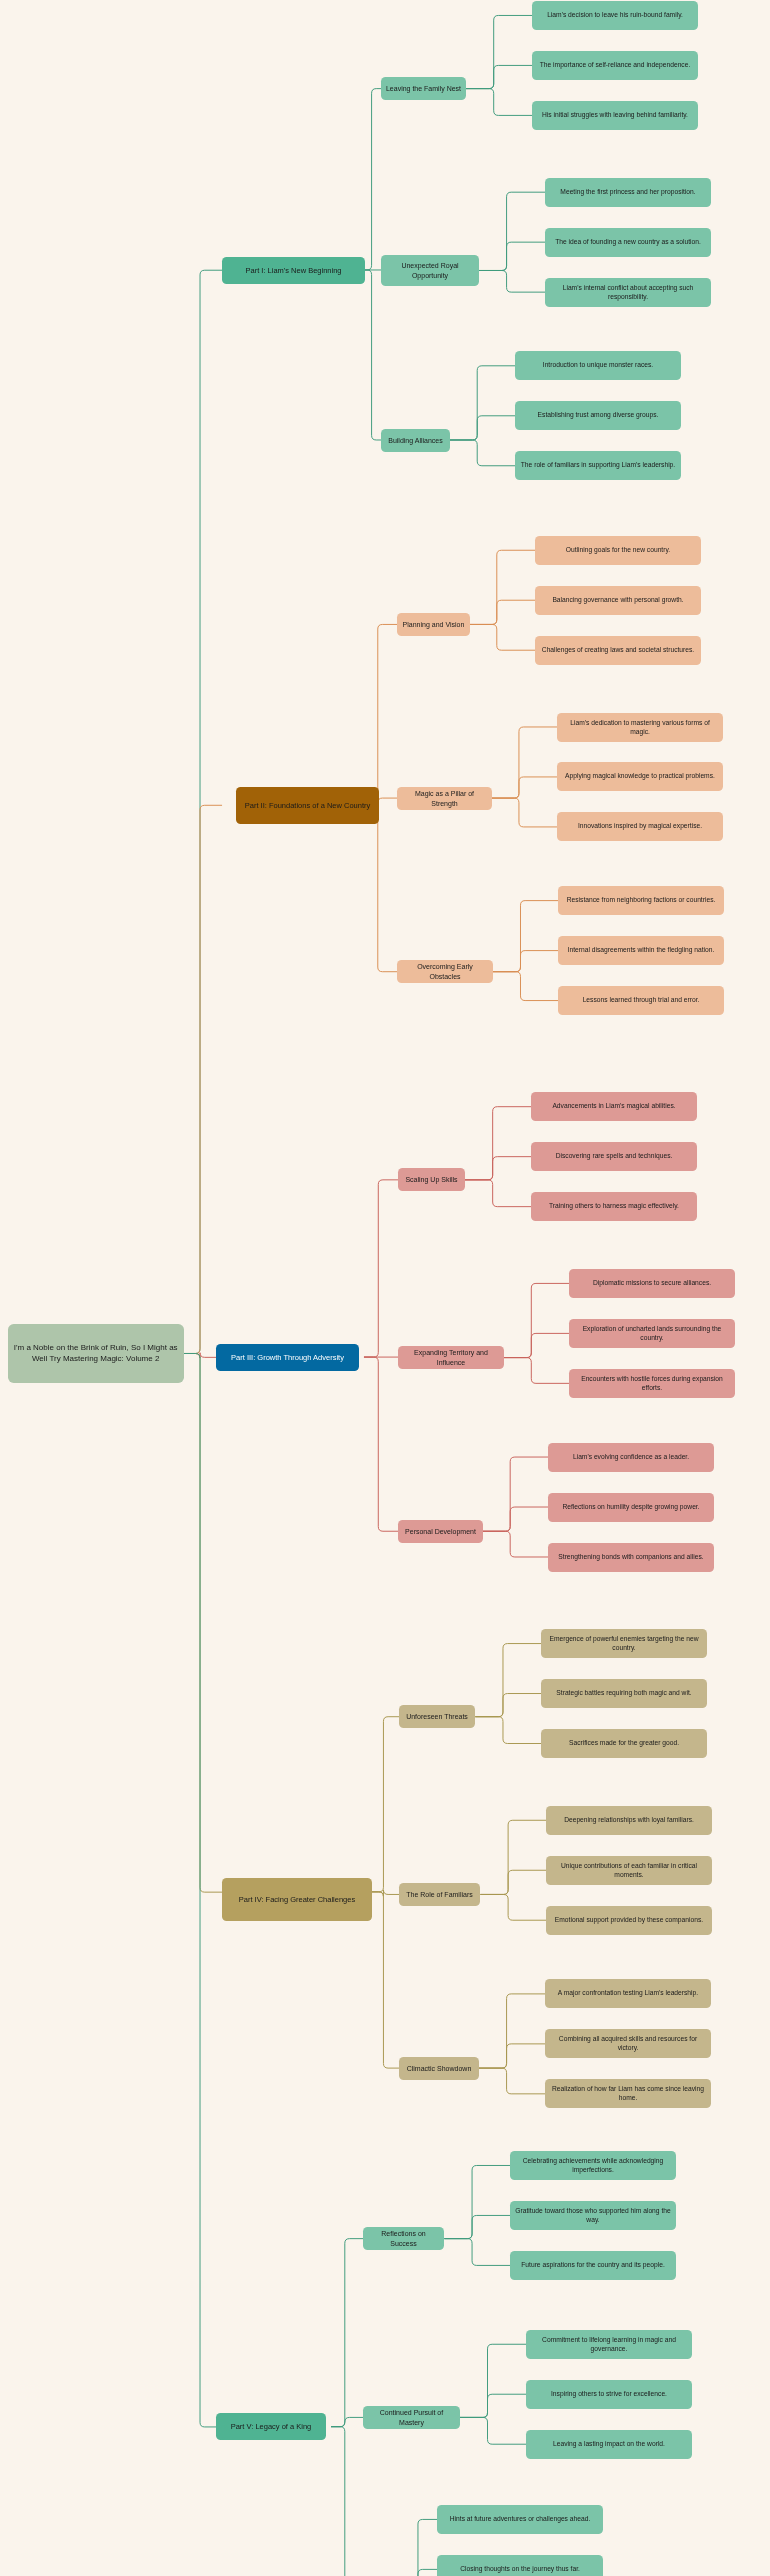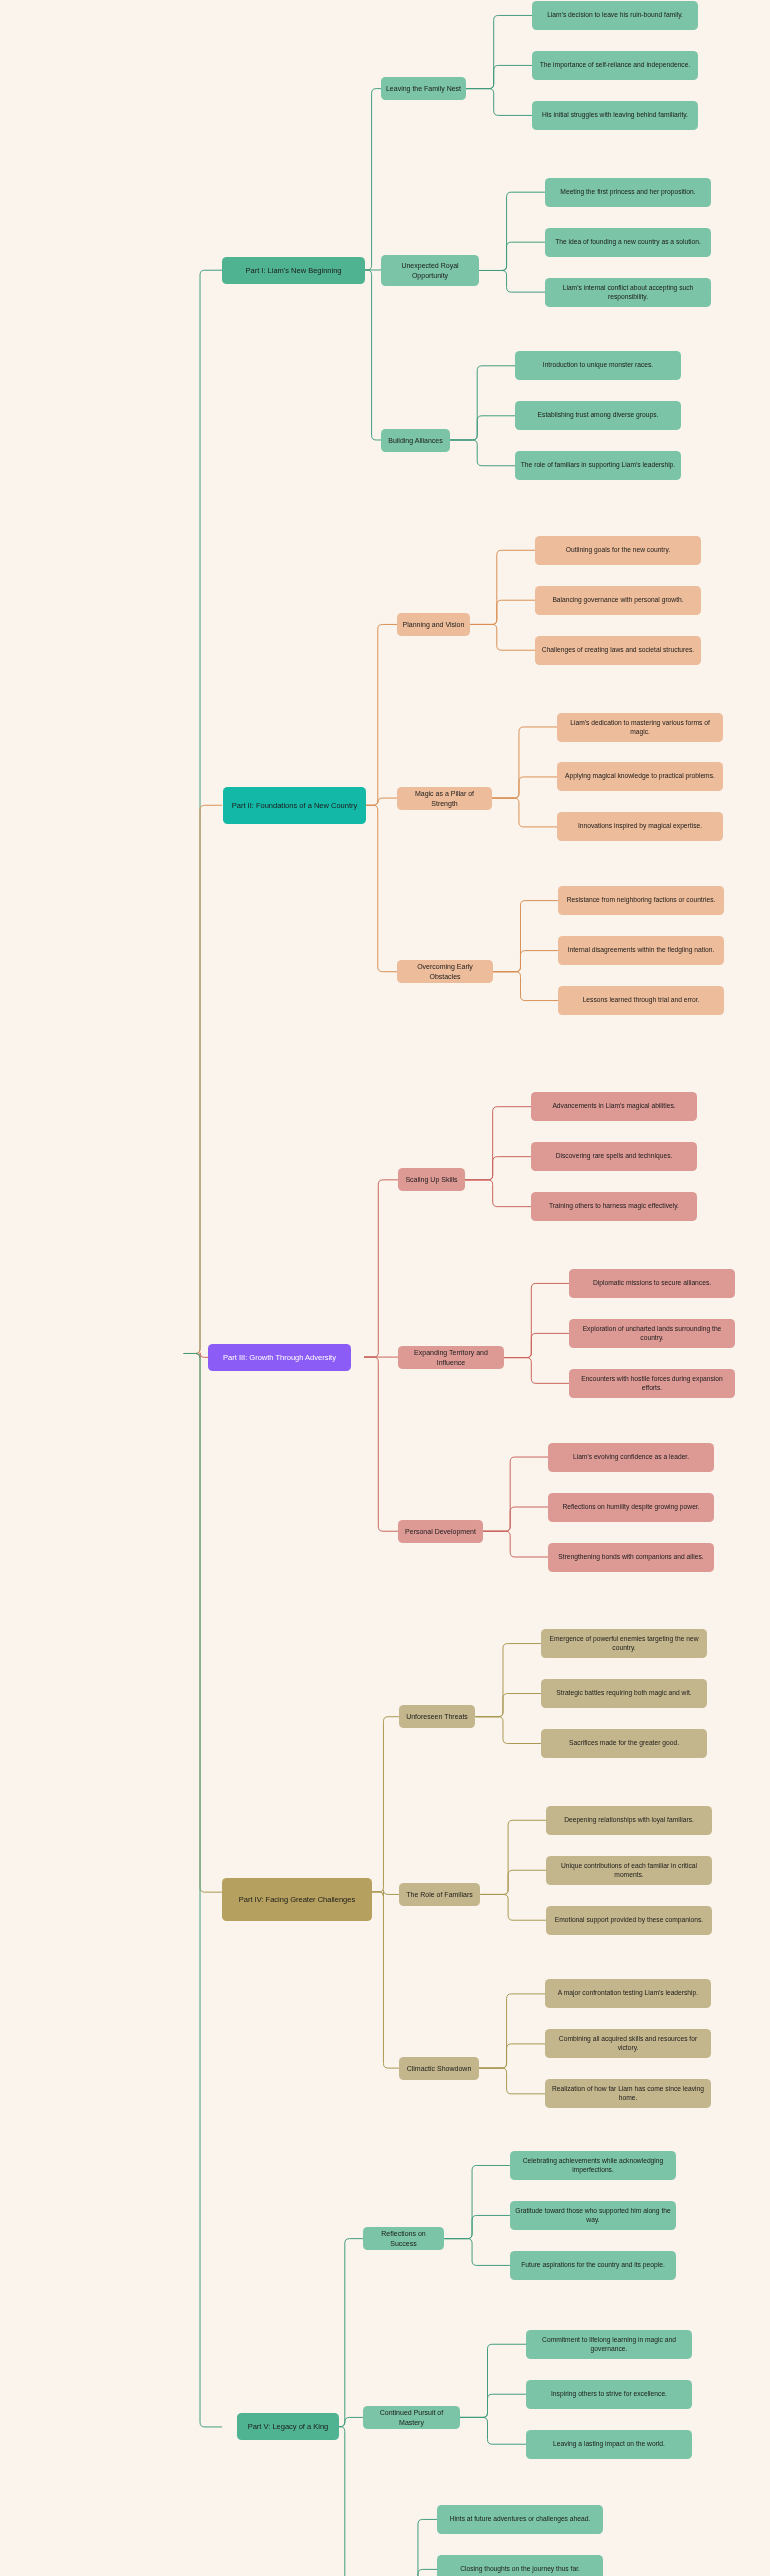--- a/index.html
+++ b/index.html
@@ -88,47 +88,48 @@
       <path d="M 863 4345 L 907 4345 Q 916 4345 916 4354 L 916 4388 Q 916 4397 925 4397 L 990 4397" fill="none" stroke="#3f9b7d" stroke-width="1.9" stroke-linecap="round"></path>
       <path d="M 643 4710 L 660 4710 Q 669 4710 669 4701 L 669 4701 Q 669 4692 678 4692 L 705 4692" fill="none" stroke="#3f9b7d" stroke-width="1.9" stroke-linecap="round"></path>
       <path d="M 893 4692 L 937 4692 Q 946 4692 946 4683 L 946 4559 Q 946 4550 955 4550 L 1020 4550" fill="none" stroke="#3f9b7d" stroke-width="1.9" stroke-linecap="round"></path>
       <path d="M 893 4692 L 937 4692 Q 946 4692 946 4683 L 946 4656 Q 946 4647 955 4647 L 1020 4647" fill="none" stroke="#3f9b7d" stroke-width="1.9" stroke-linecap="round"></path>
       <path d="M 893 4692 L 937 4692 Q 946 4692 946 4701 L 946 4735 Q 946 4744 955 4744 L 1020 4744" fill="none" stroke="#3f9b7d" stroke-width="1.9" stroke-linecap="round"></path>
       <path d="M 643 4710 L 660 4710 Q 669 4710 669 4719 L 669 5027 Q 669 5036 678 5036 L 705 5036" fill="none" stroke="#3f9b7d" stroke-width="1.9" stroke-linecap="round"></path>
       <path d="M 785 5036 L 802 5036 Q 811 5036 811 5027 L 811 4899 Q 811 4890 820 4890 L 848 4890" fill="none" stroke="#3f9b7d" stroke-width="1.9" stroke-linecap="round"></path>
       <path d="M 785 5036 L 802 5036 Q 811 5036 811 5027 L 811 4996 Q 811 4987 820 4987 L 848 4987" fill="none" stroke="#3f9b7d" stroke-width="1.9" stroke-linecap="round"></path>
       <path d="M 785 5036 L 802 5036 Q 811 5036 811 5045 L 811 5075 Q 811 5084 820 5084 L 848 5084" fill="none" stroke="#3f9b7d" stroke-width="1.9" stroke-linecap="round"></path>
     </svg>
+<div class="node root" style="left: 7.7px; top: 1324px; width: 176px; height: 59px; background: rgb(174, 197, 170);">I'm a Noble on the Brink of Ruin, So I Might as Well Try Mastering Magic: Volume 2</div>
     <div class="node lvl1" style="left: 222px; top: 257px; width: 143px; height: 27px; background: rgb(79, 179, 146);">Part I: Liam's New Beginning</div>
     <div class="node lvl2" style="left: 381px; top: 77px; width: 85px; height: 23px; background: rgb(123, 196, 168);">Leaving the Family Nest</div>
     <div class="node leaf" style="left: 532px; top: 1px; width: 166px; height: 29px; background: rgb(123, 196, 168);">Liam's decision to leave his ruin-bound family.</div>
     <div class="node leaf" style="left: 532px; top: 51px; width: 166px; height: 29px; background: rgb(123, 196, 168);">The importance of self-reliance and independence.</div>
     <div class="node leaf" style="left: 532px; top: 101px; width: 166px; height: 29px; background: rgb(123, 196, 168);">His initial struggles with leaving behind familiarity.</div>
     <div class="node lvl2" style="left: 381px; top: 255px; width: 98px; height: 31px; background: rgb(123, 196, 168);">Unexpected Royal Opportunity</div>
     <div class="node leaf" style="left: 545px; top: 178px; width: 166px; height: 29px; background: rgb(123, 196, 168);">Meeting the first princess and her proposition.</div>
     <div class="node leaf" style="left: 545px; top: 228px; width: 166px; height: 29px; background: rgb(123, 196, 168);">The idea of founding a new country as a solution.</div>
     <div class="node leaf" style="left: 545px; top: 278px; width: 166px; height: 29px; background: rgb(123, 196, 168);">Liam's internal conflict about accepting such responsibility.</div>
     <div class="node lvl2" style="left: 381px; top: 429px; width: 69px; height: 23px; background: rgb(123, 196, 168);">Building Alliances</div>
     <div class="node leaf" style="left: 515px; top: 351px; width: 166px; height: 29px; background: rgb(123, 196, 168);">Introduction to unique monster races.</div>
     <div class="node leaf" style="left: 515px; top: 401px; width: 166px; height: 29px; background: rgb(123, 196, 168);">Establishing trust among diverse groups.</div>
     <div class="node leaf" style="left: 515px; top: 451px; width: 166px; height: 29px; background: rgb(123, 196, 168);">The role of familiars in supporting Liam's leadership.</div>
-    <div class="node lvl1" style="left: 223px; top: 787px; width: 143px; height: 37px; background: #14b8a6;">Part II: Foundations of a New Country</div>
+    <div class="node lvl1" style="left: 236px; top: 787px; width: 143px; height: 37px; background: #a16207;">Part II: Foundations of a New Country</div>
     <div class="node lvl2" style="left: 397px; top: 613px; width: 73px; height: 23px; background: rgb(237, 188, 154);">Planning and Vision</div>
     <div class="node leaf" style="left: 535px; top: 536px; width: 166px; height: 29px; background: rgb(237, 188, 154);">Outlining goals for the new country.</div>
     <div class="node leaf" style="left: 535px; top: 586px; width: 166px; height: 29px; background: rgb(237, 188, 154);">Balancing governance with personal growth.</div>
     <div class="node leaf" style="left: 535px; top: 636px; width: 166px; height: 29px; background: rgb(237, 188, 154);">Challenges of creating laws and societal structures.</div>
     <div class="node lvl2" style="left: 397px; top: 787px; width: 95px; height: 23px; background: rgb(237, 188, 154);">Magic as a Pillar of Strength</div>
     <div class="node leaf" style="left: 557px; top: 713px; width: 166px; height: 29px; background: rgb(237, 188, 154);">Liam's dedication to mastering various forms of magic.</div>
     <div class="node leaf" style="left: 557px; top: 762px; width: 166px; height: 29px; background: rgb(237, 188, 154);">Applying magical knowledge to practical problems.</div>
     <div class="node leaf" style="left: 557px; top: 812px; width: 166px; height: 29px; background: rgb(237, 188, 154);">Innovations inspired by magical expertise.</div>
     <div class="node lvl2" style="left: 397px; top: 960px; width: 96px; height: 23px; background: rgb(237, 188, 154);">Overcoming Early Obstacles</div>
     <div class="node leaf" style="left: 558px; top: 886px; width: 166px; height: 29px; background: rgb(237, 188, 154);">Resistance from neighboring factions or countries.</div>
     <div class="node leaf" style="left: 558px; top: 936px; width: 166px; height: 29px; background: rgb(237, 188, 154);">Internal disagreements within the fledgling nation.</div>
     <div class="node leaf" style="left: 558px; top: 986px; width: 166px; height: 29px; background: rgb(237, 188, 154);">Lessons learned through trial and error.</div>
-    <div class="node lvl1 white-text" style="left: 208px; top: 1344px; width: 143px; height: 27px; background: #8b5cf6;">Part III: Growth Through Adversity</div>
+    <div class="node lvl1 white-text" style="left: 216px; top: 1344px; width: 143px; height: 27px; background: #0369a1;">Part III: Growth Through Adversity</div>
     <div class="node lvl2" style="left: 398px; top: 1168px; width: 67px; height: 23px; background: rgb(221, 154, 149);">Scaling Up Skills</div>
     <div class="node leaf" style="left: 531px; top: 1092px; width: 166px; height: 29px; background: rgb(221, 154, 149);">Advancements in Liam's magical abilities.</div>
     <div class="node leaf" style="left: 531px; top: 1142px; width: 166px; height: 29px; background: rgb(221, 154, 149);">Discovering rare spells and techniques.</div>
     <div class="node leaf" style="left: 531px; top: 1192px; width: 166px; height: 29px; background: rgb(221, 154, 149);">Training others to harness magic effectively.</div>
     <div class="node lvl2" style="left: 398px; top: 1346px; width: 106px; height: 23px; background: rgb(221, 154, 149);">Expanding Territory and Influence</div>
     <div class="node leaf" style="left: 569px; top: 1269px; width: 166px; height: 29px; background: rgb(221, 154, 149);">Diplomatic missions to secure alliances.</div>
     <div class="node leaf" style="left: 569px; top: 1319px; width: 166px; height: 29px; background: rgb(221, 154, 149);">Exploration of uncharted lands surrounding the country.</div>
     <div class="node leaf" style="left: 569px; top: 1369px; width: 166px; height: 29px; background: rgb(221, 154, 149);">Encounters with hostile forces during expansion efforts.</div>
     <div class="node lvl2" style="left: 398px; top: 1520px; width: 85px; height: 23px; background: rgb(221, 154, 149);">Personal Development</div>
     <div class="node leaf" style="left: 548px; top: 1443px; width: 166px; height: 29px; background: rgb(221, 154, 149);">Liam's evolving confidence as a leader.</div>
@@ -140,21 +141,21 @@
     <div class="node leaf" style="left: 541px; top: 1679px; width: 166px; height: 29px; background: rgb(196, 182, 140);">Strategic battles requiring both magic and wit.</div>
     <div class="node leaf" style="left: 541px; top: 1729px; width: 166px; height: 29px; background: rgb(196, 182, 140);">Sacrifices made for the greater good.</div>
     <div class="node lvl2" style="left: 399px; top: 1883px; width: 81px; height: 23px; background: rgb(196, 182, 140);">The Role of Familiars</div>
     <div class="node leaf" style="left: 546px; top: 1806px; width: 166px; height: 29px; background: rgb(196, 182, 140);">Deepening relationships with loyal familiars.</div>
     <div class="node leaf" style="left: 546px; top: 1856px; width: 166px; height: 29px; background: rgb(196, 182, 140);">Unique contributions of each familiar in critical moments.</div>
     <div class="node leaf" style="left: 546px; top: 1906px; width: 166px; height: 29px; background: rgb(196, 182, 140);">Emotional support provided by these companions.</div>
     <div class="node lvl2" style="left: 399px; top: 2057px; width: 80px; height: 23px; background: rgb(196, 182, 140);">Climactic Showdown</div>
     <div class="node leaf" style="left: 545px; top: 1979px; width: 166px; height: 29px; background: rgb(196, 182, 140);">A major confrontation testing Liam's leadership.</div>
     <div class="node leaf" style="left: 545px; top: 2029px; width: 166px; height: 29px; background: rgb(196, 182, 140);">Combining all acquired skills and resources for victory.</div>
     <div class="node leaf" style="left: 545px; top: 2079px; width: 166px; height: 29px; background: rgb(196, 182, 140);">Realization of how far Liam has come since leaving home.</div>
-    <div class="node lvl1" style="left: 237px; top: 2413px; width: 102px; height: 27px; background: rgb(79, 179, 146);">Part V: Legacy of a King</div>
+    <div class="node lvl1" style="left: 216px; top: 2413px; width: 110px; height: 27px; background: rgb(79, 179, 146);">Part V: Legacy of a King</div>
     <div class="node lvl2" style="left: 363px; top: 2227px; width: 81px; height: 23px; background: rgb(123, 196, 168);">Reflections on Success</div>
     <div class="node leaf" style="left: 510px; top: 2151px; width: 166px; height: 29px; background: rgb(123, 196, 168);">Celebrating achievements while acknowledging imperfections.</div>
     <div class="node leaf" style="left: 510px; top: 2201px; width: 166px; height: 29px; background: rgb(123, 196, 168);">Gratitude toward those who supported him along the way.</div>
     <div class="node leaf" style="left: 510px; top: 2251px; width: 166px; height: 29px; background: rgb(123, 196, 168);">Future aspirations for the country and its people.</div>
     <div class="node lvl2" style="left: 363px; top: 2406px; width: 97px; height: 23px; background: rgb(123, 196, 168);">Continued Pursuit of Mastery</div>
     <div class="node leaf" style="left: 526px; top: 2330px; width: 166px; height: 29px; background: rgb(123, 196, 168);">Commitment to lifelong learning in magic and governance.</div>
     <div class="node leaf" style="left: 526px; top: 2380px; width: 166px; height: 29px; background: rgb(123, 196, 168);">Inspiring others to strive for excellence.</div>
     <div class="node leaf" style="left: 526px; top: 2430px; width: 166px; height: 29px; background: rgb(123, 196, 168);">Leaving a lasting impact on the world.</div>
     <div class="node leaf" style="left: 437px; top: 2505px; width: 166px; height: 29px; background: rgb(123, 196, 168);">Hints at future adventures or challenges ahead.</div>
     <div class="node leaf" style="left: 437px; top: 2555px; width: 166px; height: 29px; background: rgb(123, 196, 168);">Closing thoughts on the journey thus far.</div>

